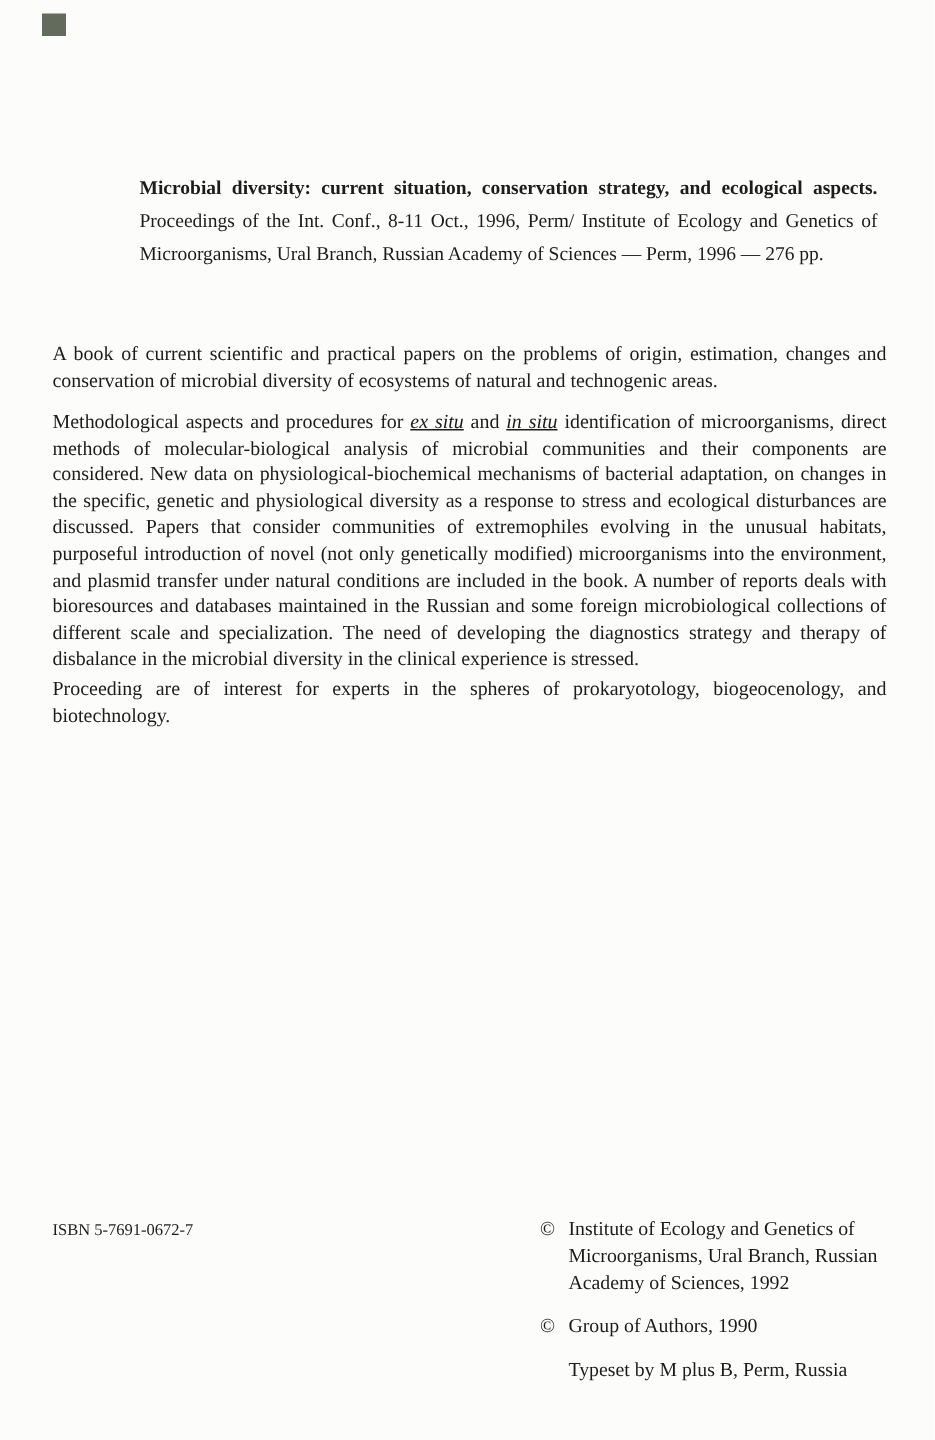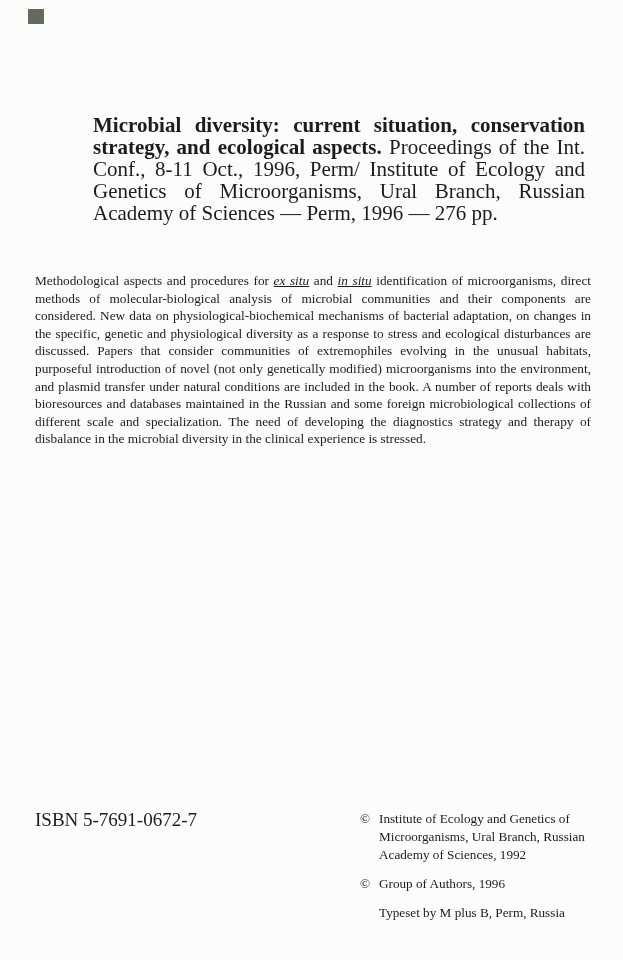--- a/index.html
+++ b/index.html
@@ -20,21 +20,21 @@
     height: 15px;
     background: #47513f;
     opacity: 0.85;
   }
   .title-block {
     position: absolute;
     left: 93px;
     top: 114px;
     width: 492px;
     margin: 0;
-    font-size: 21px;
+    font-size: 13px;
     line-height: 22px;
     text-align: justify;
   }
   .title-block b { font-weight: bold; }
   .body-para {
     position: absolute;
     left: 35px;
     width: 556px;
     margin: 0;
     font-size: 13.3px;
@@ -42,21 +42,21 @@
     text-align: justify;
   }
   .para1 { top: 227px; }
   .para2 { top: 272px; }
   .para3 { top: 450px; }
   .body-para i { font-style: italic; text-decoration: underline; }
   .isbn {
     position: absolute;
     left: 35px;
     top: 811px;
-    font-size: 19px;
+    font-size: 11px;
     line-height: 18px;
   }
   .copyright-block {
     position: absolute;
     left: 360px;
     top: 810px;
     width: 232px;
     font-size: 13.2px;
     line-height: 18px;
   }
@@ -67,34 +67,36 @@
 </style>
 </head>
 <body>
 
 <div class="page">
 
   <div class="scan-mark"></div>
 
   <p class="title-block"><b>Microbial diversity: current situation, conservation strategy, and ecological aspects.</b><span> Proceedings of the Int. Conf., 8-11 Oct., 1996, Perm/ Institute of Ecology and Genetics of Microorganisms, Ural Branch, Russian Academy of Sciences — Perm, 1996 — 276 pp.</span></p>
 
+  <p class="body-para para1">A book of current scientific and practical papers on the problems of origin, estimation, changes and conservation of microbial diversity of ecosystems of natural and technogenic areas.</p>
 
   <p class="body-para para2"><span>Methodological aspects and procedures for </span><i>ex situ</i><span> and </span><i>in situ</i><span> identification of microorganisms, direct methods of molecular-biological analysis of microbial communities and their components are considered. New data on physiological-biochemical mechanisms of bacterial adaptation, on changes in the specific, genetic and physiological diversity as a response to stress and ecological disturbances are discussed. Papers that consider communities of extremophiles evolving in the unusual habitats, purposeful introduction of novel (not only genetically modified) microorganisms into the environment, and plasmid transfer under natural conditions are included in the book. A number of reports deals with bioresources and databases maintained in the Russian and some foreign microbiological collections of different scale and specialization. The need of developing the diagnostics strategy and therapy of disbalance in the microbial diversity in the clinical experience is stressed.</span></p>
 
+  <p class="body-para para3">Proceeding are of interest for experts in the spheres of prokaryotology, biogeocenology, and biotechnology.</p>
 
   <div class="isbn">ISBN 5-7691-0672-7</div>
 
   <div class="copyright-block">
     <div class="c-entry">
       <span class="c-sym">©</span>
       <span class="c-text">Institute of Ecology and Genetics of Microorganisms, Ural Branch, Russian Academy of Sciences, 1992</span>
     </div>
     <div class="c-entry">
       <span class="c-sym">©</span>
-      <span class="c-text">Group of Authors, 1996</span>
+      <span class="c-text">Group of Authors, 1990</span>
     </div>
     <div class="c-entry typeset">
       <span class="c-sym"></span>
       <span class="c-text">Typeset by M plus B, Perm, Russia</span>
     </div>
   </div>
 
 </div>
 
 </body></html>

